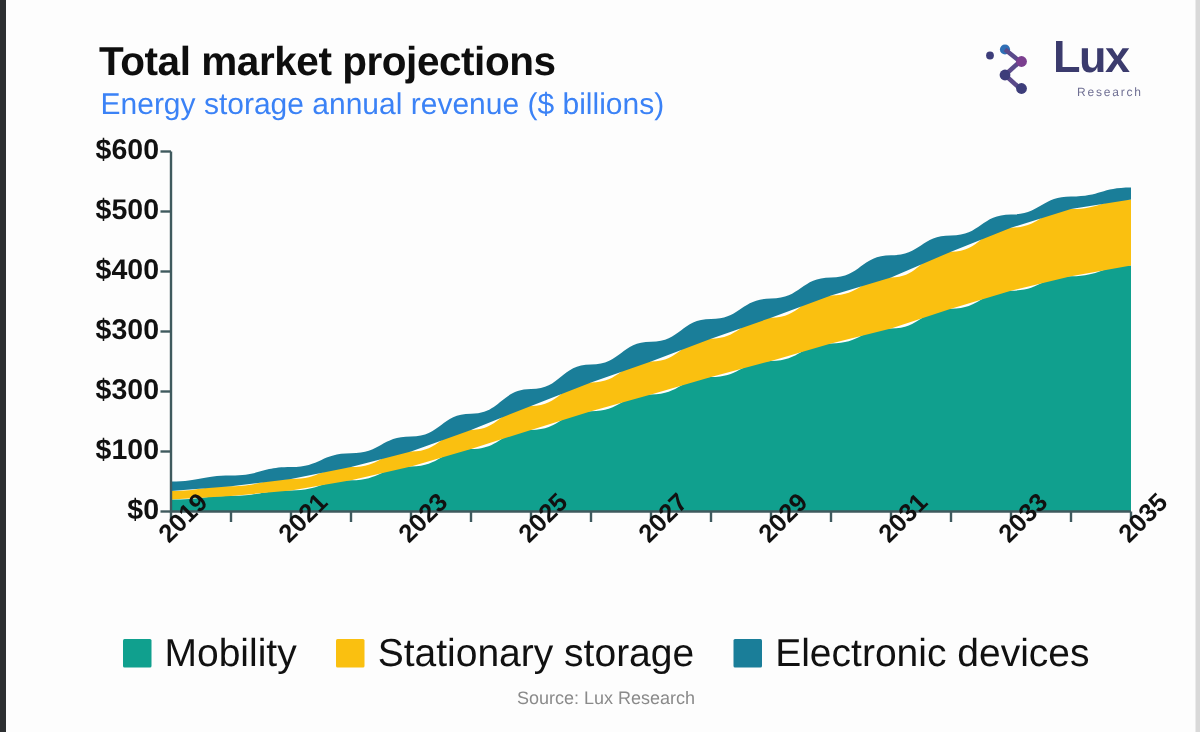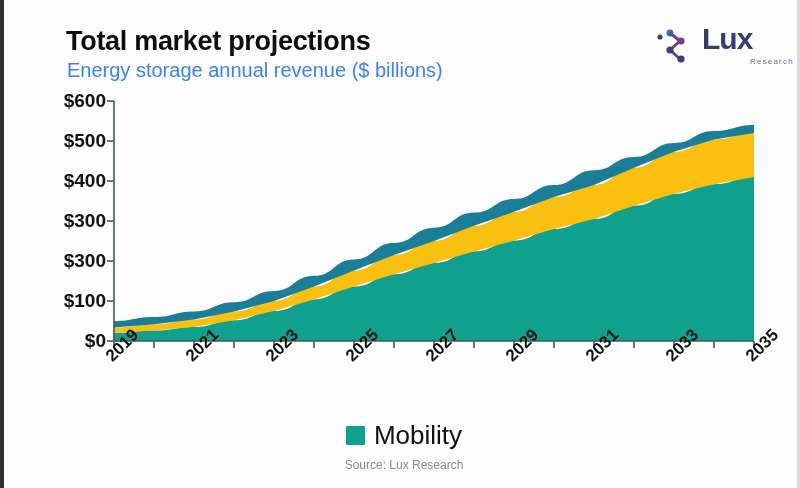--- a/index.html
+++ b/index.html
@@ -29,21 +29,21 @@
   }
   
   #logo{position:absolute;left:650px;top:26px;width:120px;height:44px;}
   #logo .mark{position:absolute;left:0;top:2px;}
   #logo .word{
     position:absolute;left:48px;top:-2px;
     font-size:30px;font-weight:bold;color:#3b3b6d;
     letter-spacing:-1px;line-height:1;
   }
   #logo .sub{
-    position:absolute;left:76px;top:31px;
+    position:absolute;left:44px;top:31px;
     font-size:8px;color:#6f6f93;letter-spacing:1.2px;padding-left:20px;
   }
   
   #plot{position:absolute;left:110px;top:101px;width:640px;height:240px;}
   #plotsvg{display:block;}
   .ylabel{
     position:absolute;right:0;
     font-size:19px;font-weight:bold;color:#111;
     text-align:center;white-space:nowrap;
     transform:translateY(-50%);
@@ -147,17 +147,25 @@
       <div class="xlabel" style="left: 578px; top: 4px;">2031</div>
       <div class="xlabel" style="left: 658px; top: 4px;">2033</div>
       <div class="xlabel" style="left: 738px; top: 4px;">2035</div>
     </div>
 
   <div id="legend">
       <div class="legend-item">
         <span class="swatch" style="background: rgb(16, 160, 142);"></span>
         <span class="legend-label">Mobility</span>
       </div>
+      <div class="legend-item">
+        <span class="swatch" style="background: rgb(250, 192, 16);"></span>
+        <span class="legend-label">Stationary storage</span>
+      </div>
+      <div class="legend-item">
+        <span class="swatch" style="background: rgb(26, 126, 153);"></span>
+        <span class="legend-label">Electronic devices</span>
+      </div>
     </div>
 
   <div id="source">Source: Lux Research</div>
 
 </div>
 
 </body></html>

